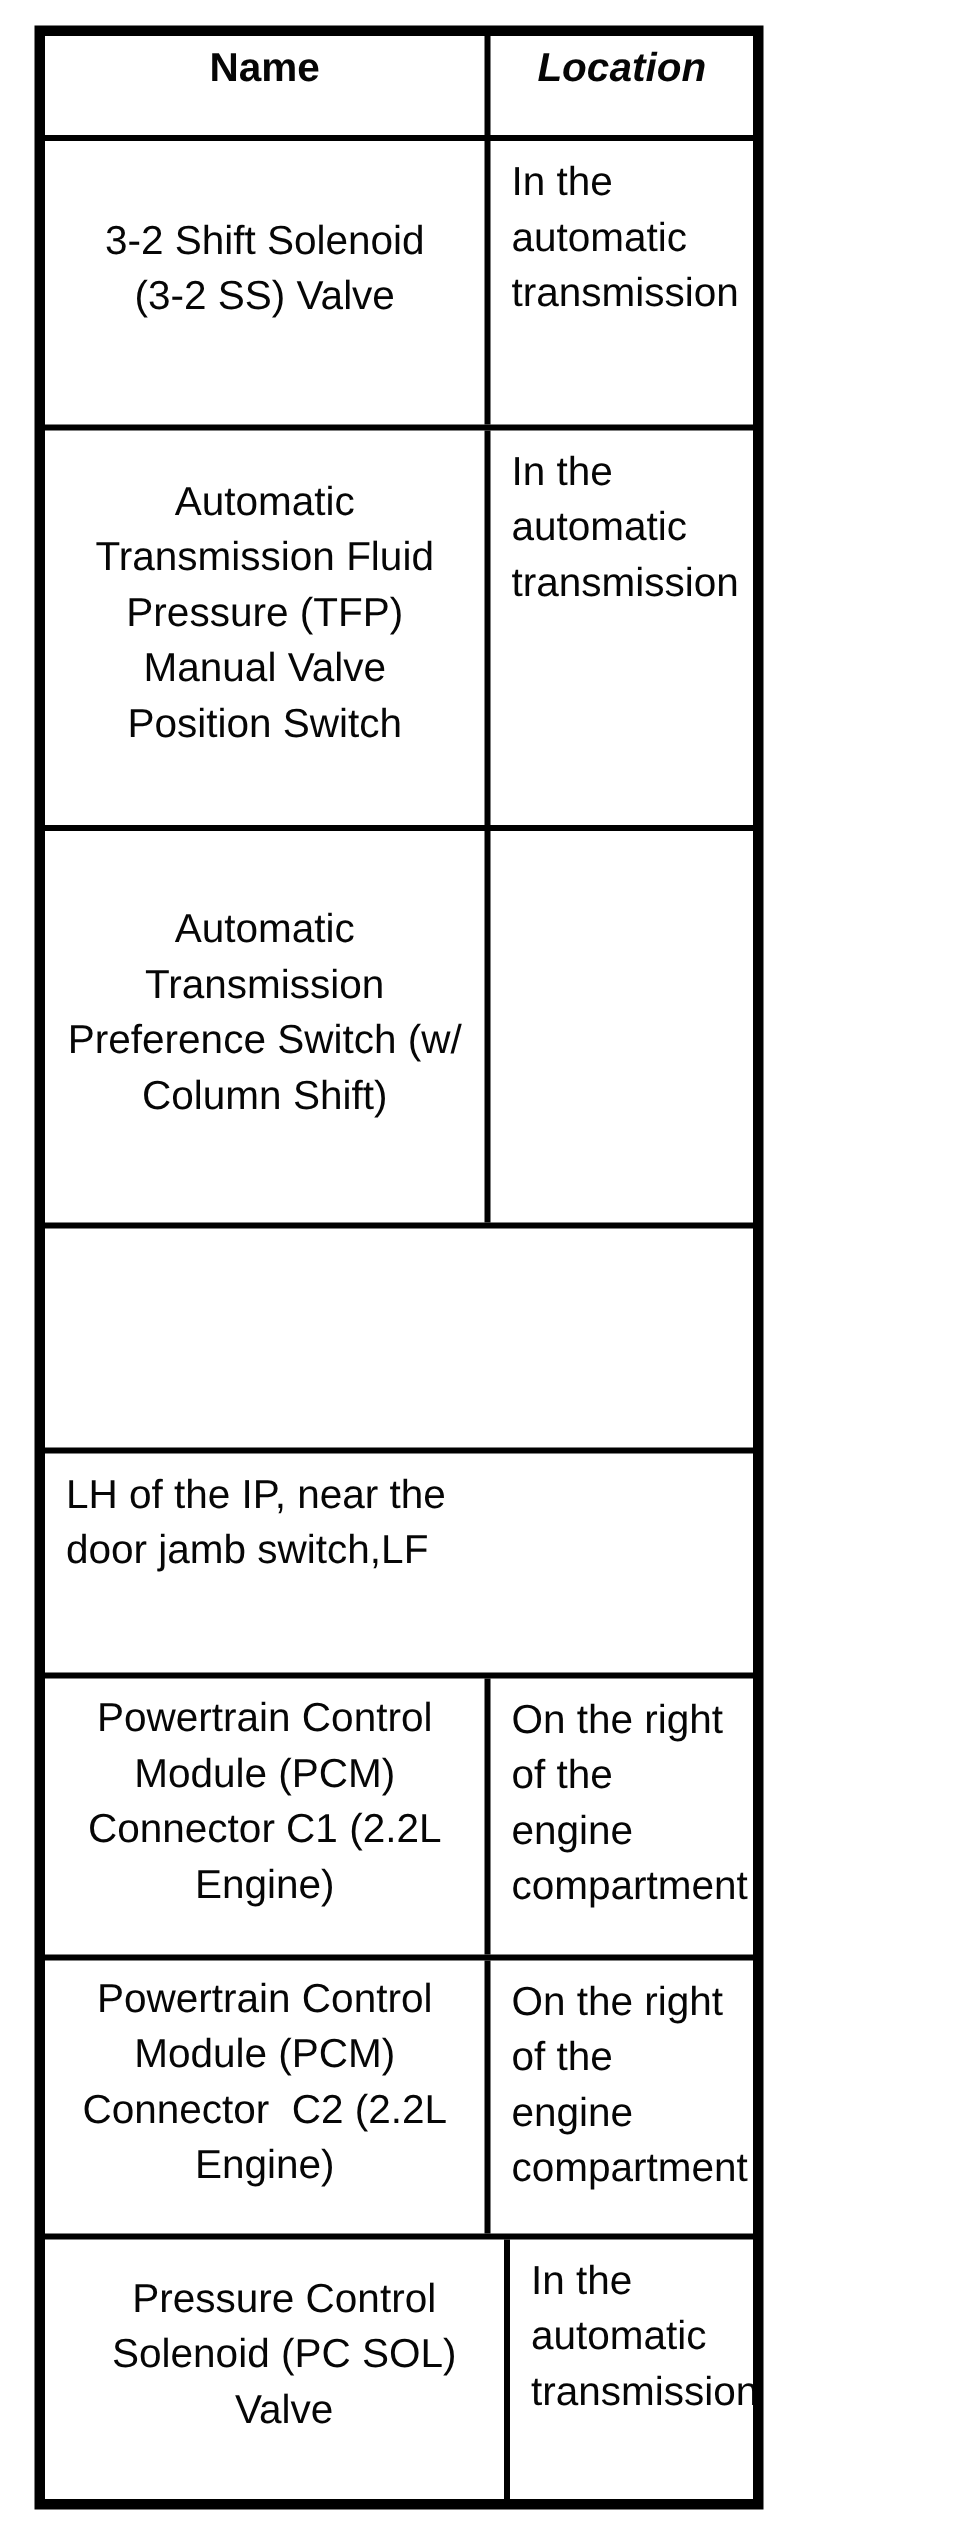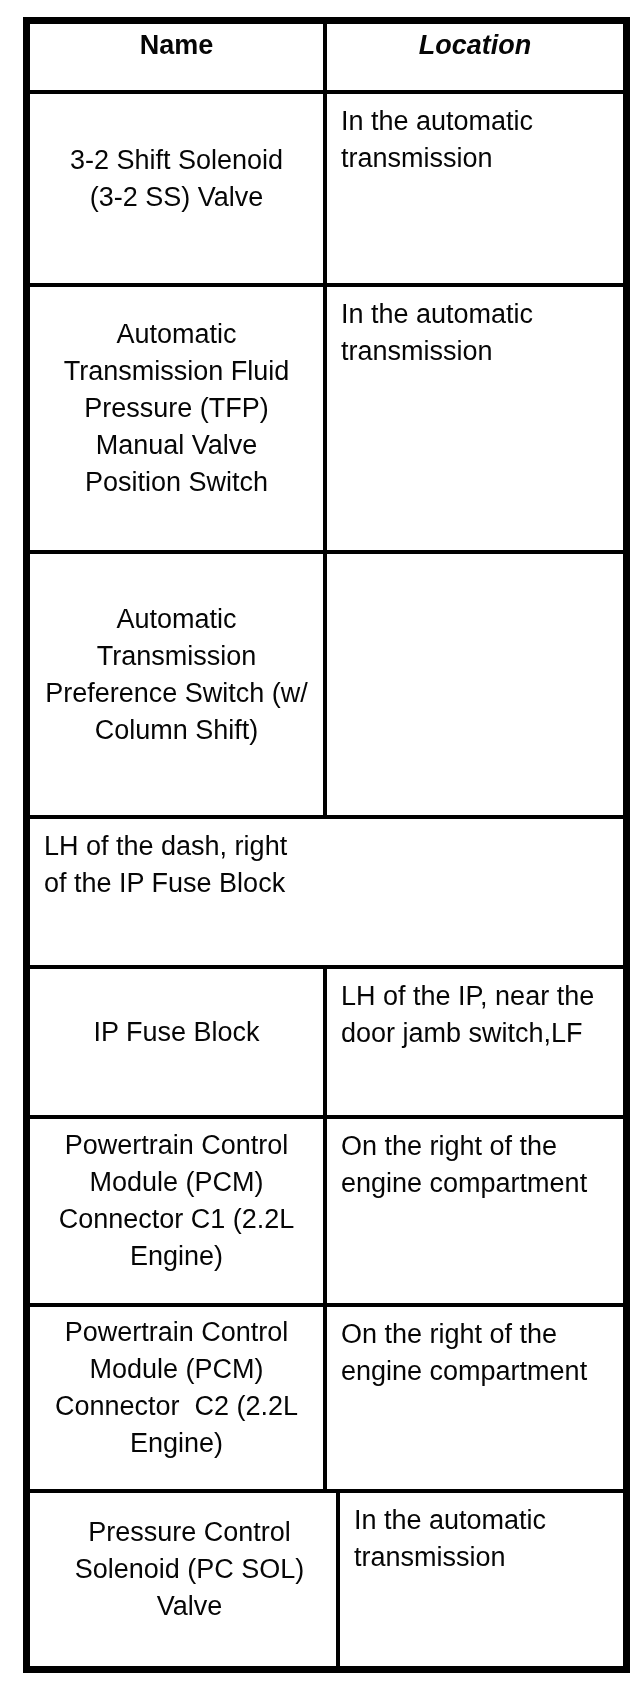--- a/index.html
+++ b/index.html
@@ -15,21 +15,21 @@
     font-family: "Liberation Sans", sans-serif;
     font-size: 27px;
     line-height: 37px;
     color: #060606;
     -webkit-font-smoothing: none;
   }
   .doc-table {
     position: absolute;
     left: 23px;
     top: 17px;
-    width: 607px;
+    width: 486px;
     height: 1656px;
     box-sizing: border-box;
     border: 7px solid #000000;
     background: #ffffff;
     display: flex;
     flex-direction: column;
   }
   .t-row {
     display: grid;
     grid-template-columns: 297px 1fr;
@@ -105,26 +105,23 @@
   </div>
 
   <div class="t-row" style="height:265px">
     <div class="cell cell-name">Automatic
 Transmission
 Preference Switch (w/
 Column Shift)</div>
   </div>
 
   <div class="t-row" style="height:150px">
-    <div class="cell cell-loc">LH of the dash, right
-of the IP Fuse Block</div>
   </div>
 
   <div class="t-row" style="height:150px">
-    <div class="cell cell-name">IP Fuse Block</div>
     <div class="cell cell-loc">LH of the IP, near the
 door jamb switch,LF</div>
   </div>
 
   <div class="t-row" style="height:188px">
     <div class="cell cell-name">Powertrain Control
 Module (PCM)
 Connector C1 (2.2L
 Engine)</div>
     <div class="cell cell-loc">On the right of the

